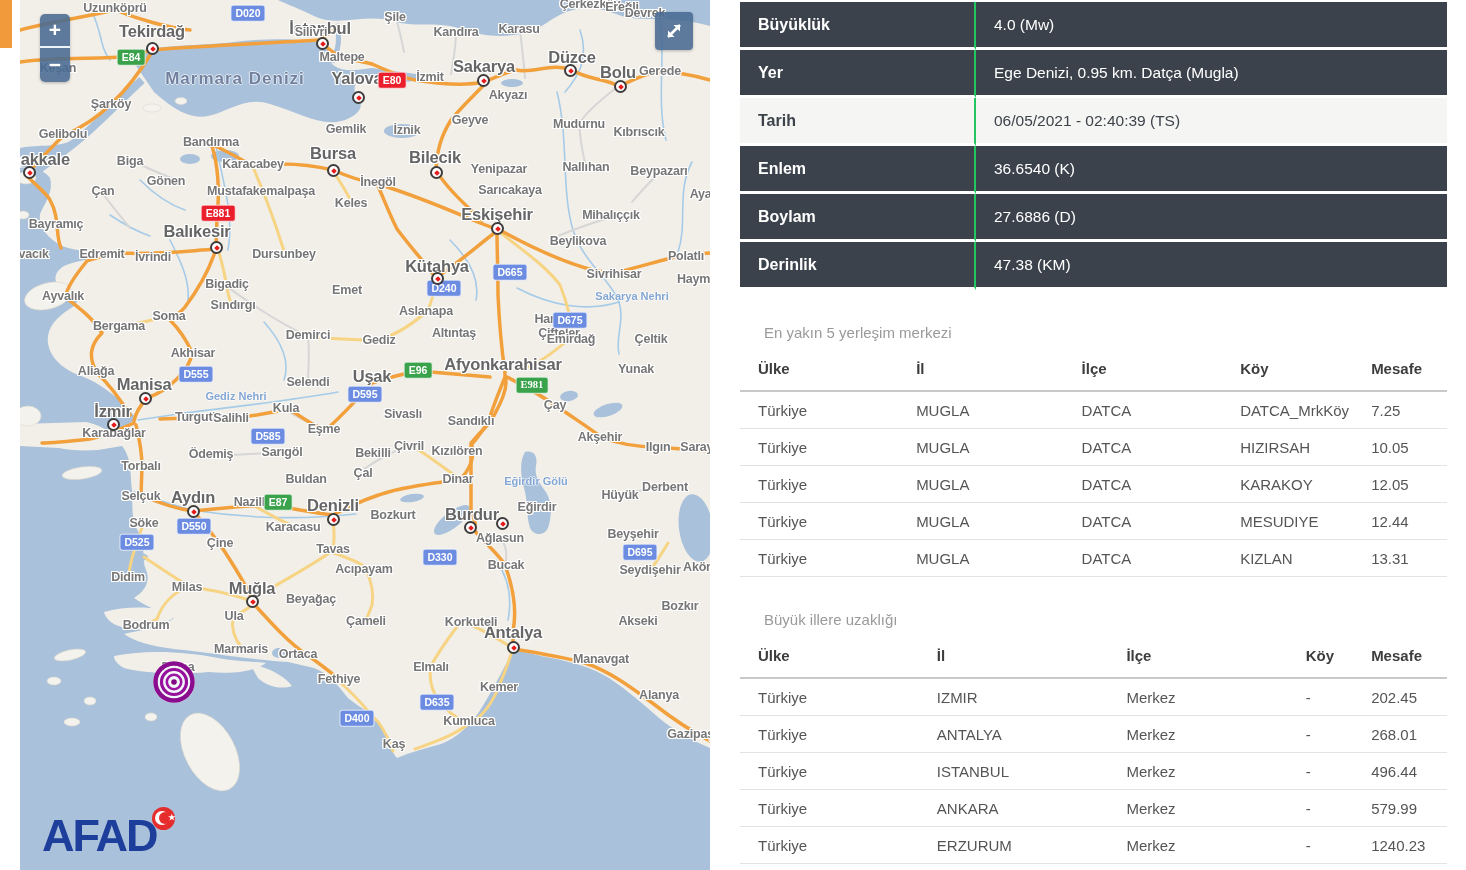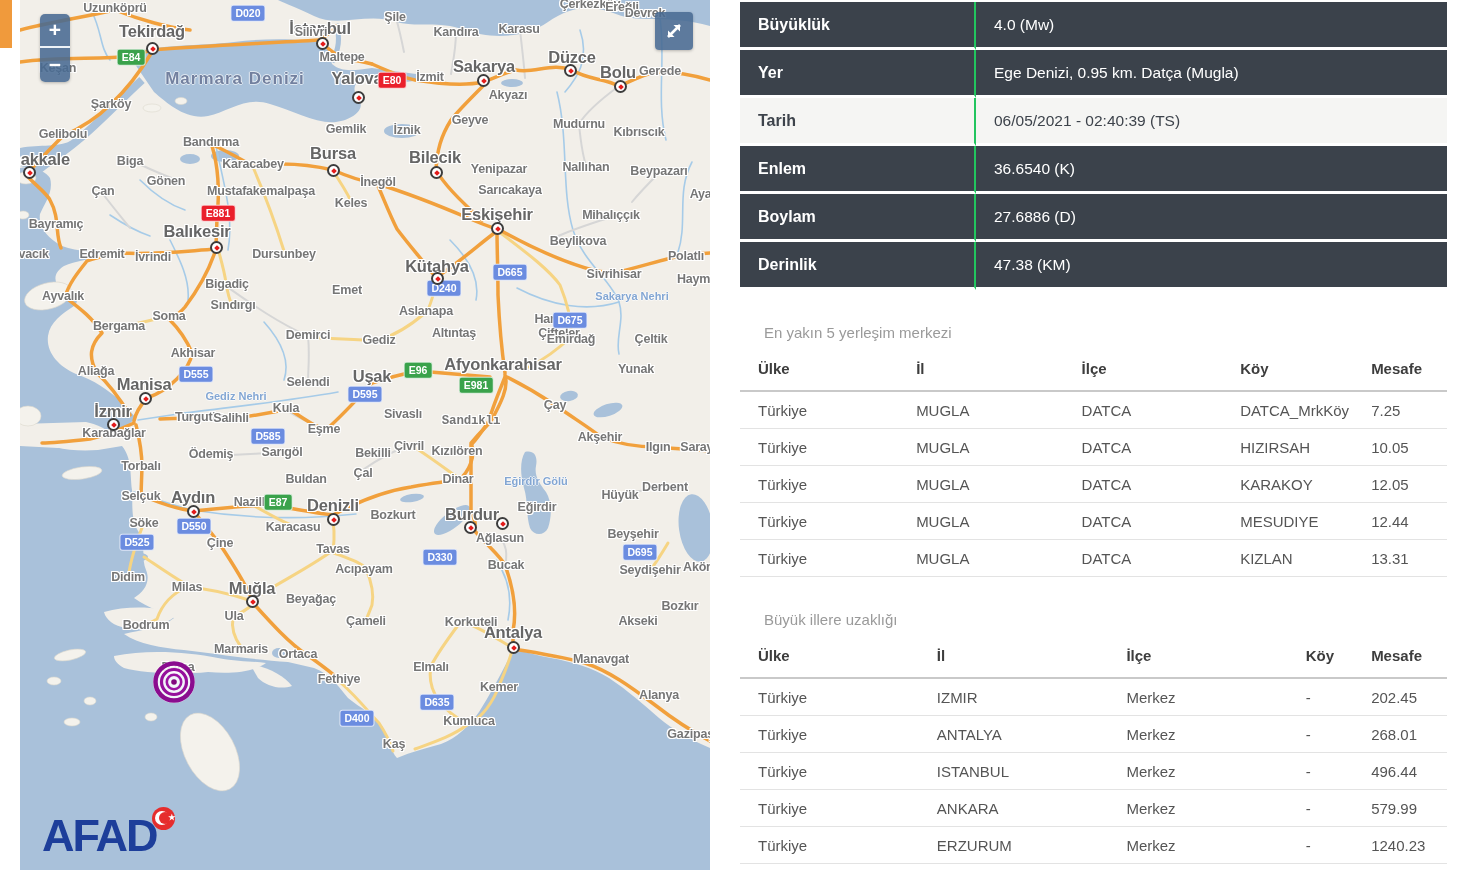--- a/index.html
+++ b/index.html
@@ -323,21 +323,21 @@
         <div class="ml" style="left: 517px; top: 507px; position: absolute;">Eğirdir</div>
         <div class="ml" style="left: 600px; top: 495px; position: absolute;">Hüyük</div>
         <div class="ml" style="left: 645px; top: 487px; position: absolute;">Derbent</div>
         <div class="ml" style="left: 613px; top: 534px; position: absolute;">Beyşehir</div>
         <div class="ml" style="left: 373px; top: 515px; position: absolute;">Bozkurt</div>
         <div class="ml" style="left: 438px; top: 479px; position: absolute;">Dinar</div>
         <div class="ml" style="left: 343px; top: 473px; position: absolute;">Çal</div>
         <div class="ml" style="left: 437px; top: 451px; position: absolute;">Kızılören</div>
         <div class="ml" style="left: 389px; top: 446px; position: absolute;">Çivril</div>
         <div class="ml" style="left: 353px; top: 453px; position: absolute;">Bekilli</div>
-        <div class="ml" style="left: 451px; top: 421px; position: absolute; font-family: Liberation Mono, monospace;">Sandıklı</div>
+        <div class="ml" style="left: 451px; top: 421px; position: absolute;">Sandıklı</div>
         <div class="ml" style="left: 383px; top: 414px; position: absolute;">Sivaslı</div>
         <div class="ml" style="left: 535px; top: 405px; position: absolute;">Çay</div>
         <div class="ml" style="left: 580px; top: 437px; position: absolute;">Akşehir</div>
         <div class="ml" style="left: 638px; top: 447px; position: absolute;">Ilgın</div>
         <div class="ml" style="left: 688px; top: 447px; position: absolute;">Sarayönü</div>
         <div class="ml" style="left: 684px; top: 279px; position: absolute;">Haymana</div>
         <div class="ml" style="left: 684px; top: 194px; position: absolute;">Ayaş</div>
         <div class="ml" style="left: 619px; top: 132px; position: absolute;">Kıbrıscık</div>
         <div class="ml" style="left: 559px; top: 124px; position: absolute;">Mudurnu</div>
         <div class="ml" style="left: 450px; top: 120px; position: absolute;">Geyve</div>
@@ -348,21 +348,21 @@
         <div class="ml" style="left: 640px; top: 71px; position: absolute;">Gerede</div>
         <div class="ml" style="left: 331px; top: 203px; position: absolute;">Keles</div>
         <div class="shield sb" style="left: 228px; top: 13px; position: absolute;">D020</div>
         <div class="shield sg" style="left: 111px; top: 57px; position: absolute;">E84</div>
         <div class="shield sr" style="left: 372px; top: 80px; position: absolute;">E80</div>
         <div class="shield sr" style="left: 198px; top: 213px; position: absolute;">E881</div>
         <div class="shield sb" style="left: 490px; top: 272px; position: absolute;">D665</div>
         <div class="shield sb" style="left: 424px; top: 288px; position: absolute;">D240</div>
         <div class="shield sb" style="left: 550px; top: 320px; position: absolute;">D675</div>
         <div class="shield sg" style="left: 398px; top: 370px; position: absolute;">E96</div>
-        <div class="shield sg" style="left: 456px; top: 385px; position: absolute;">E981</div>
+        <div class="shield sg" style="left: 512px; top: 385px; position: absolute; font-family: Liberation Serif, serif;">E981</div>
         <div class="shield sb" style="left: 176px; top: 374px; position: absolute;">D555</div>
         <div class="shield sb" style="left: 345px; top: 394px; position: absolute;">D595</div>
         <div class="shield sb" style="left: 248px; top: 436px; position: absolute;">D585</div>
         <div class="shield sg" style="left: 258px; top: 502px; position: absolute;">E87</div>
         <div class="shield sb" style="left: 174px; top: 526px; position: absolute;">D550</div>
         <div class="shield sb" style="left: 117px; top: 542px; position: absolute;">D525</div>
         <div class="shield sb" style="left: 420px; top: 557px; position: absolute;">D330</div>
         <div class="shield sb" style="left: 620px; top: 552px; position: absolute;">D695</div>
         <div class="shield sb" style="left: 417px; top: 702px; position: absolute;">D635</div>
         <div class="shield sb" style="left: 337px; top: 718px; position: absolute;">D400</div>

